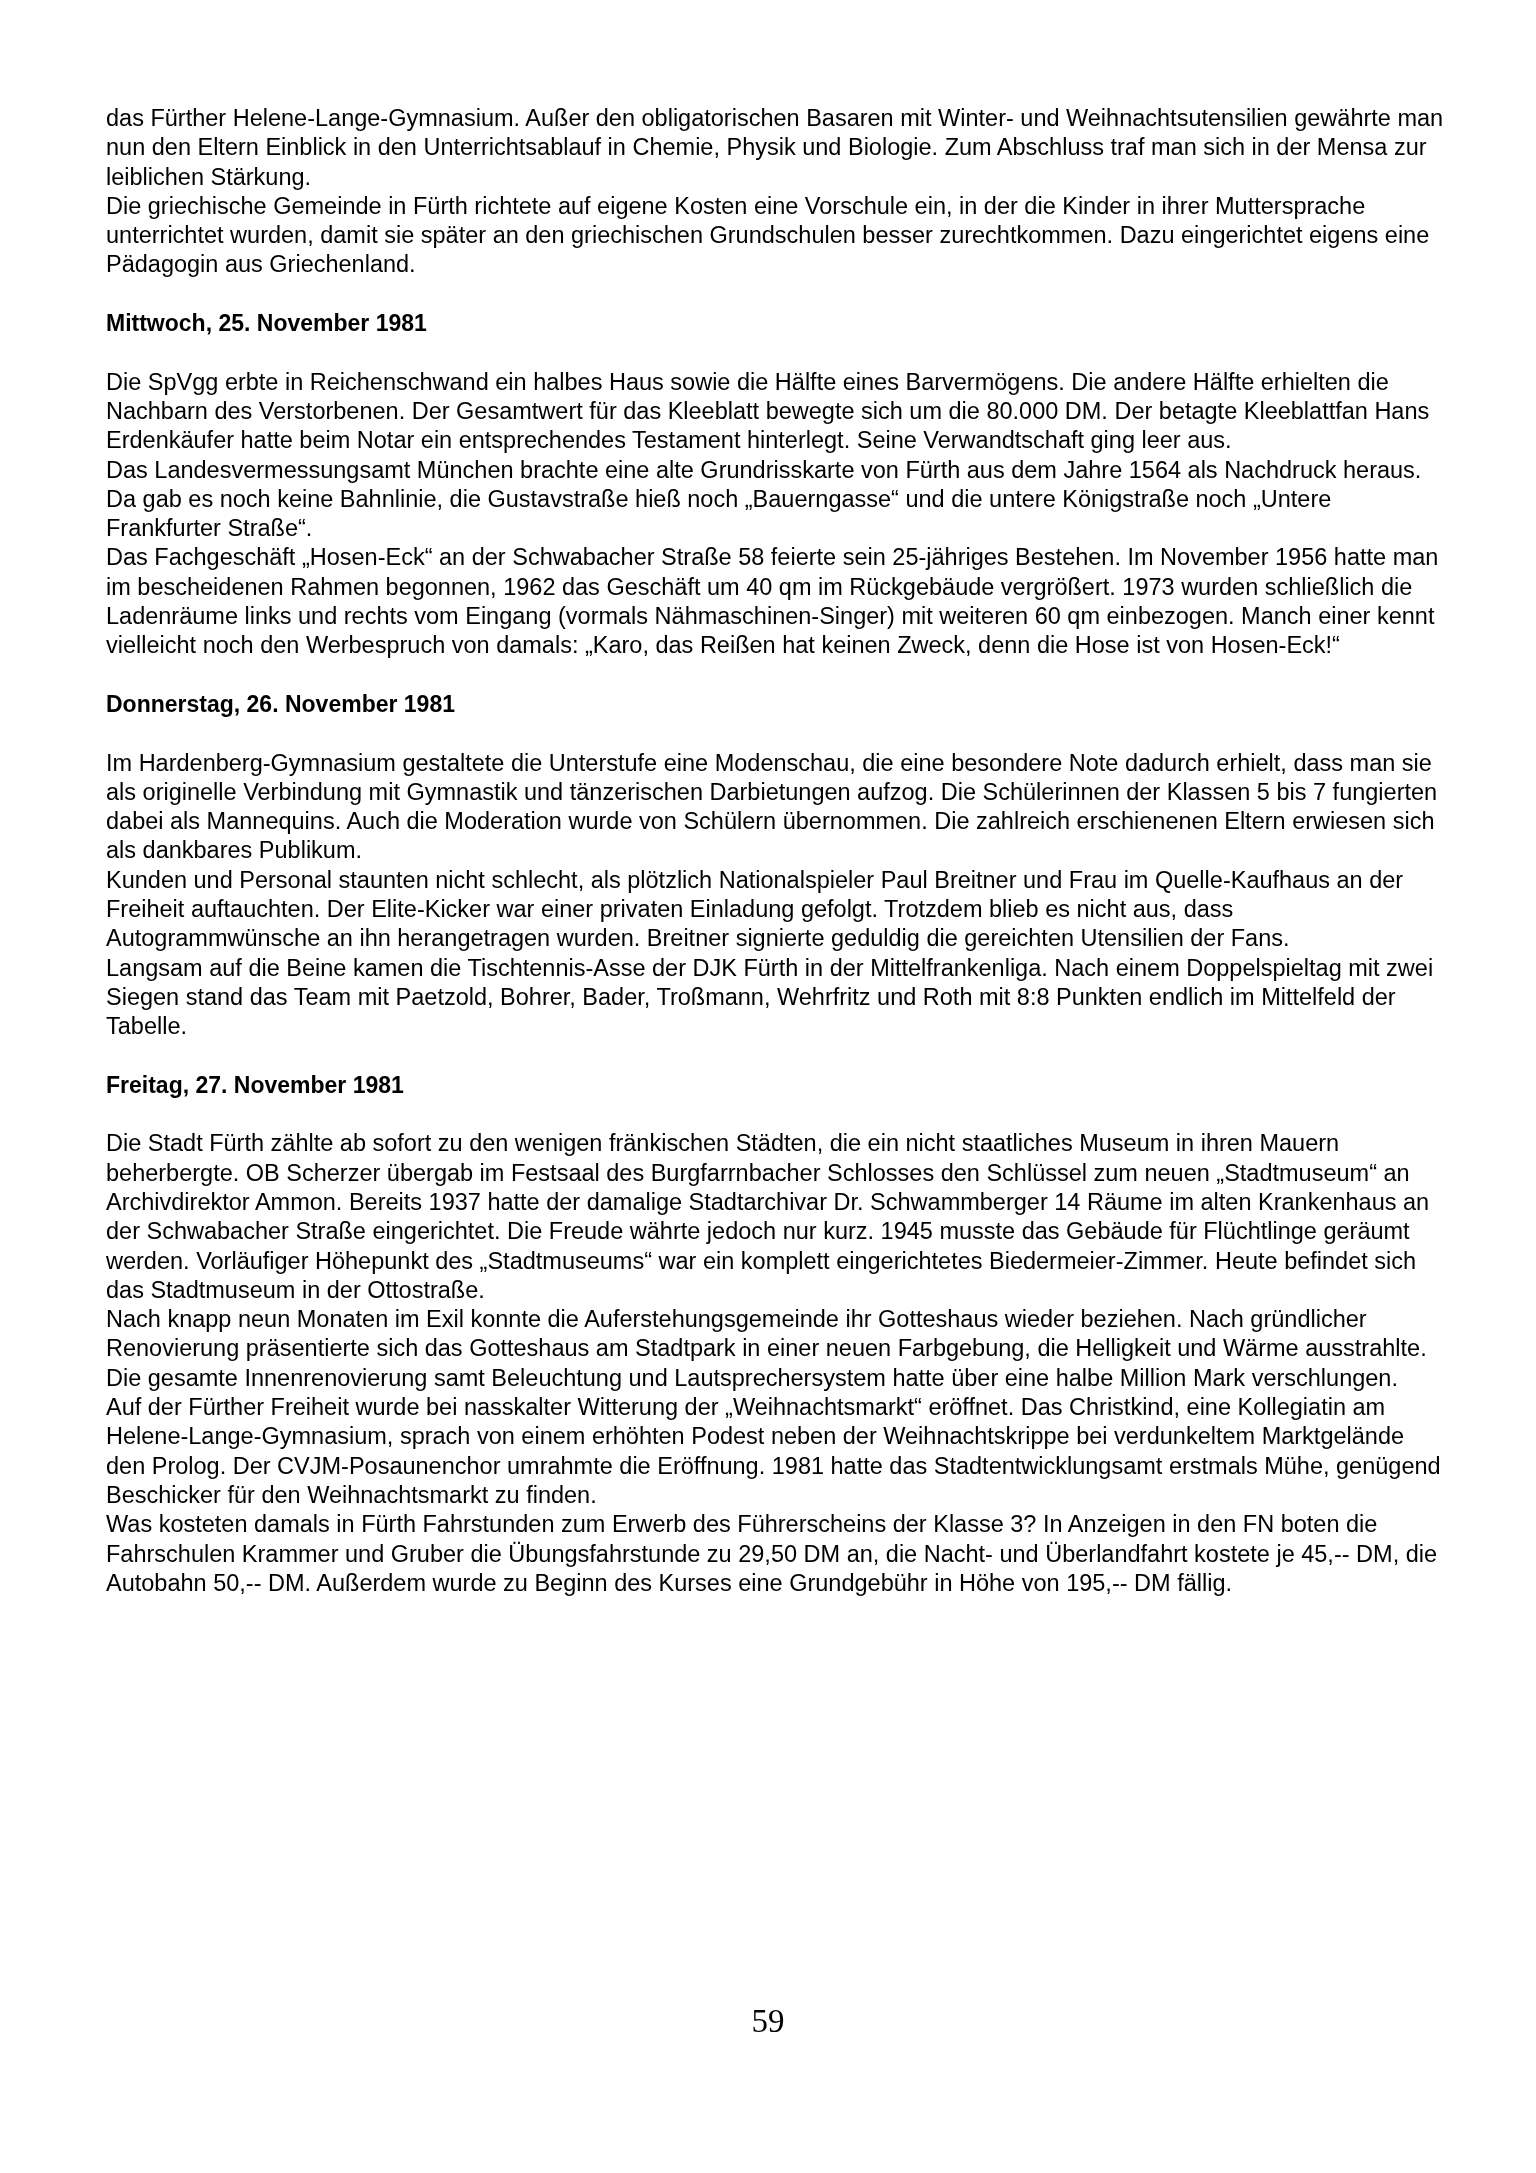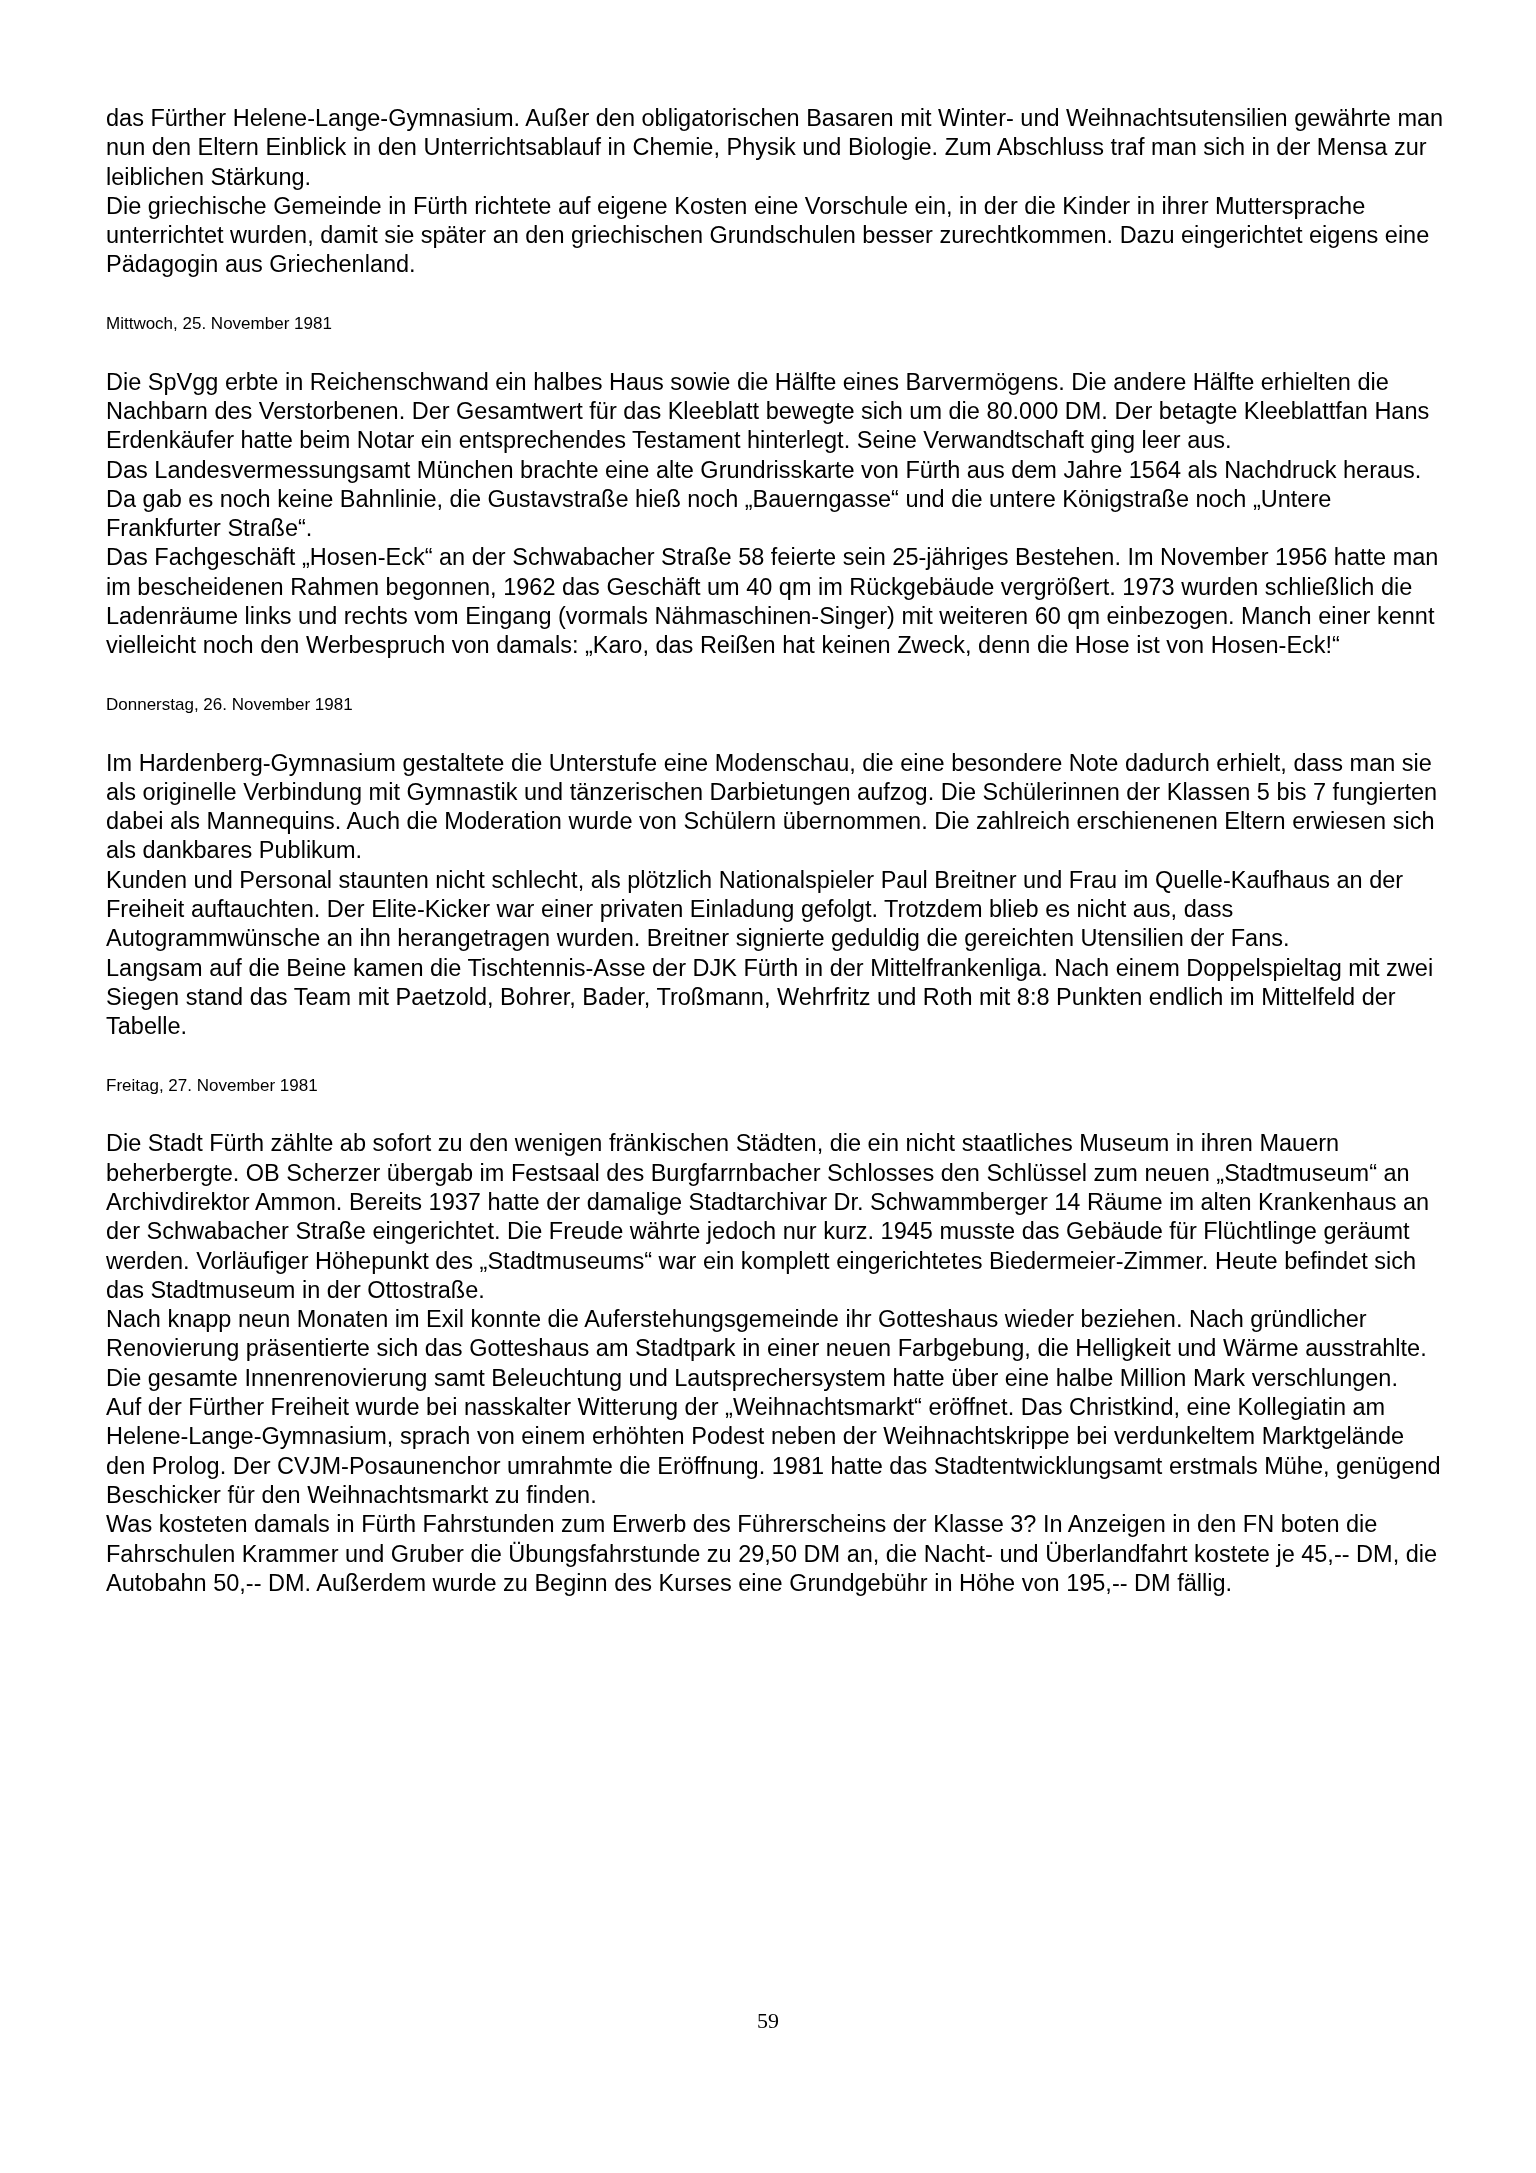--- a/index.html
+++ b/index.html
@@ -24,34 +24,34 @@
     width: 1340px;
     font-size: 23.5px;
     line-height: 29.3px;
     text-align: left;
   }
   .content p {
     margin: 0;
     padding: 0;
   }
   .content h2 {
-    font-size: 17px;
+    font-size: 23px;
     line-height: 29.3px;
-    font-weight: normal;
+    font-weight: bold;
     margin: 29.3px 0 29.3px 0;
     padding: 0;
   }
   .page-number {
     position: absolute;
     top: 2006px;
     left: 0;
     width: 100%;
     text-align: center;
     font-family: "Liberation Serif", serif;
-    font-size: 22px;
+    font-size: 33px;
     line-height: 30px;
     color: #000000;
   }
 </style>
 </head>
 <body>
 
 <div class="page">
   <div class="content">
 

